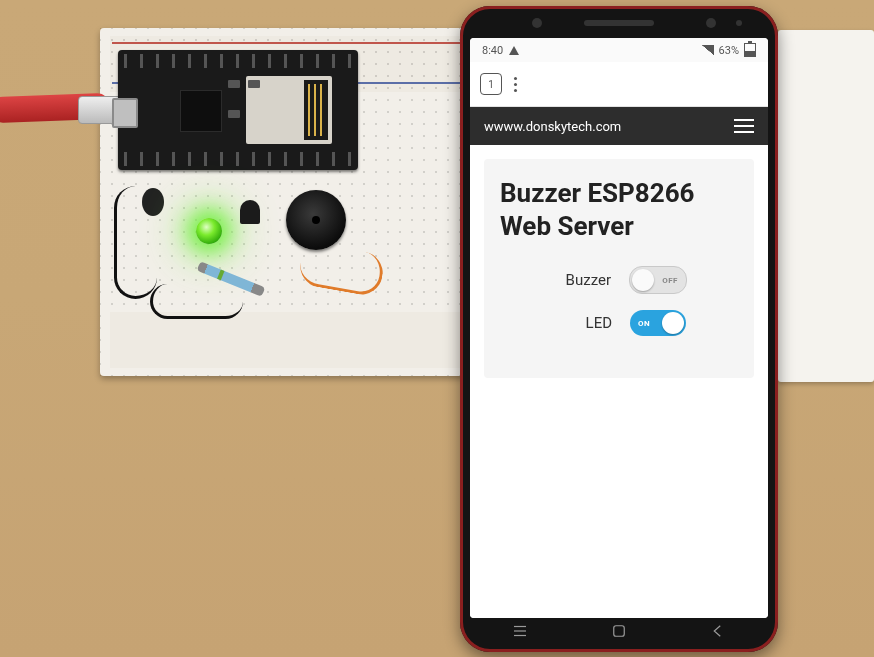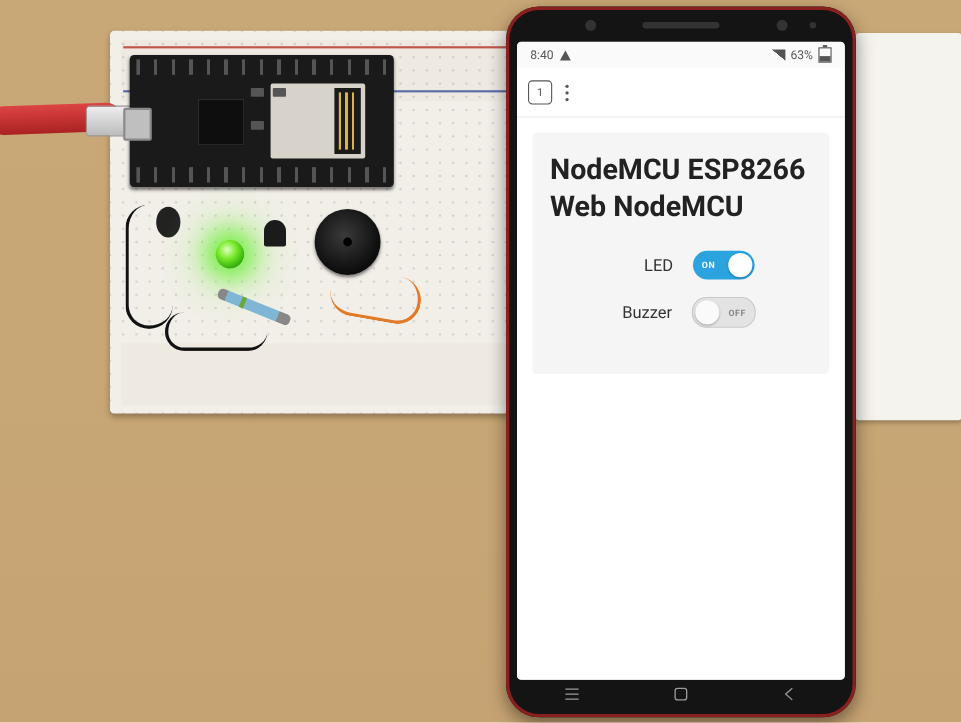--- a/index.html
+++ b/index.html
@@ -144,38 +144,46 @@
         <div class="tabcount">
           <span>1</span>
         </div>
         <div class="kebab">
             <i></i>
             <i></i>
             <i></i>
           </div>
       </div>
 
+      <div class="siteheader">
+        <span>wwww.donskytech.com</span>
+        <span class="hamburger">
+            <i></i>
+            <i></i>
+            <i></i>
+          </span>
+      </div>
 
       <div class="page">
         <div class="card">
-          <h1>NodeMCU ESP8266 Web NodeMCU</h1>
+          <h1>Buzzer ESP8266 Web Server</h1>
+
+          <div class="row">
+            <span class="lbl">Buzzer</span>
+            <div class="toggle off">
+              <span class="knob"></span>
+              <span class="tx">OFF</span>
+            </div>
+          </div>
 
           <div class="row">
             <span class="lbl">LED</span>
             <div class="toggle on">
               <span class="tx">ON</span>
               <span class="knob"></span>
-            </div>
-          </div>
-
-          <div class="row">
-            <span class="lbl">Buzzer</span>
-            <div class="toggle off">
-              <span class="knob"></span>
-              <span class="tx">OFF</span>
             </div>
           </div>
         </div>
       </div>
 
     </div>
 
     <div class="navbar">
       <span><svg viewBox="0 0 24 24">
             <line x1="4" y1="6" x2="20" y2="6"></line>

